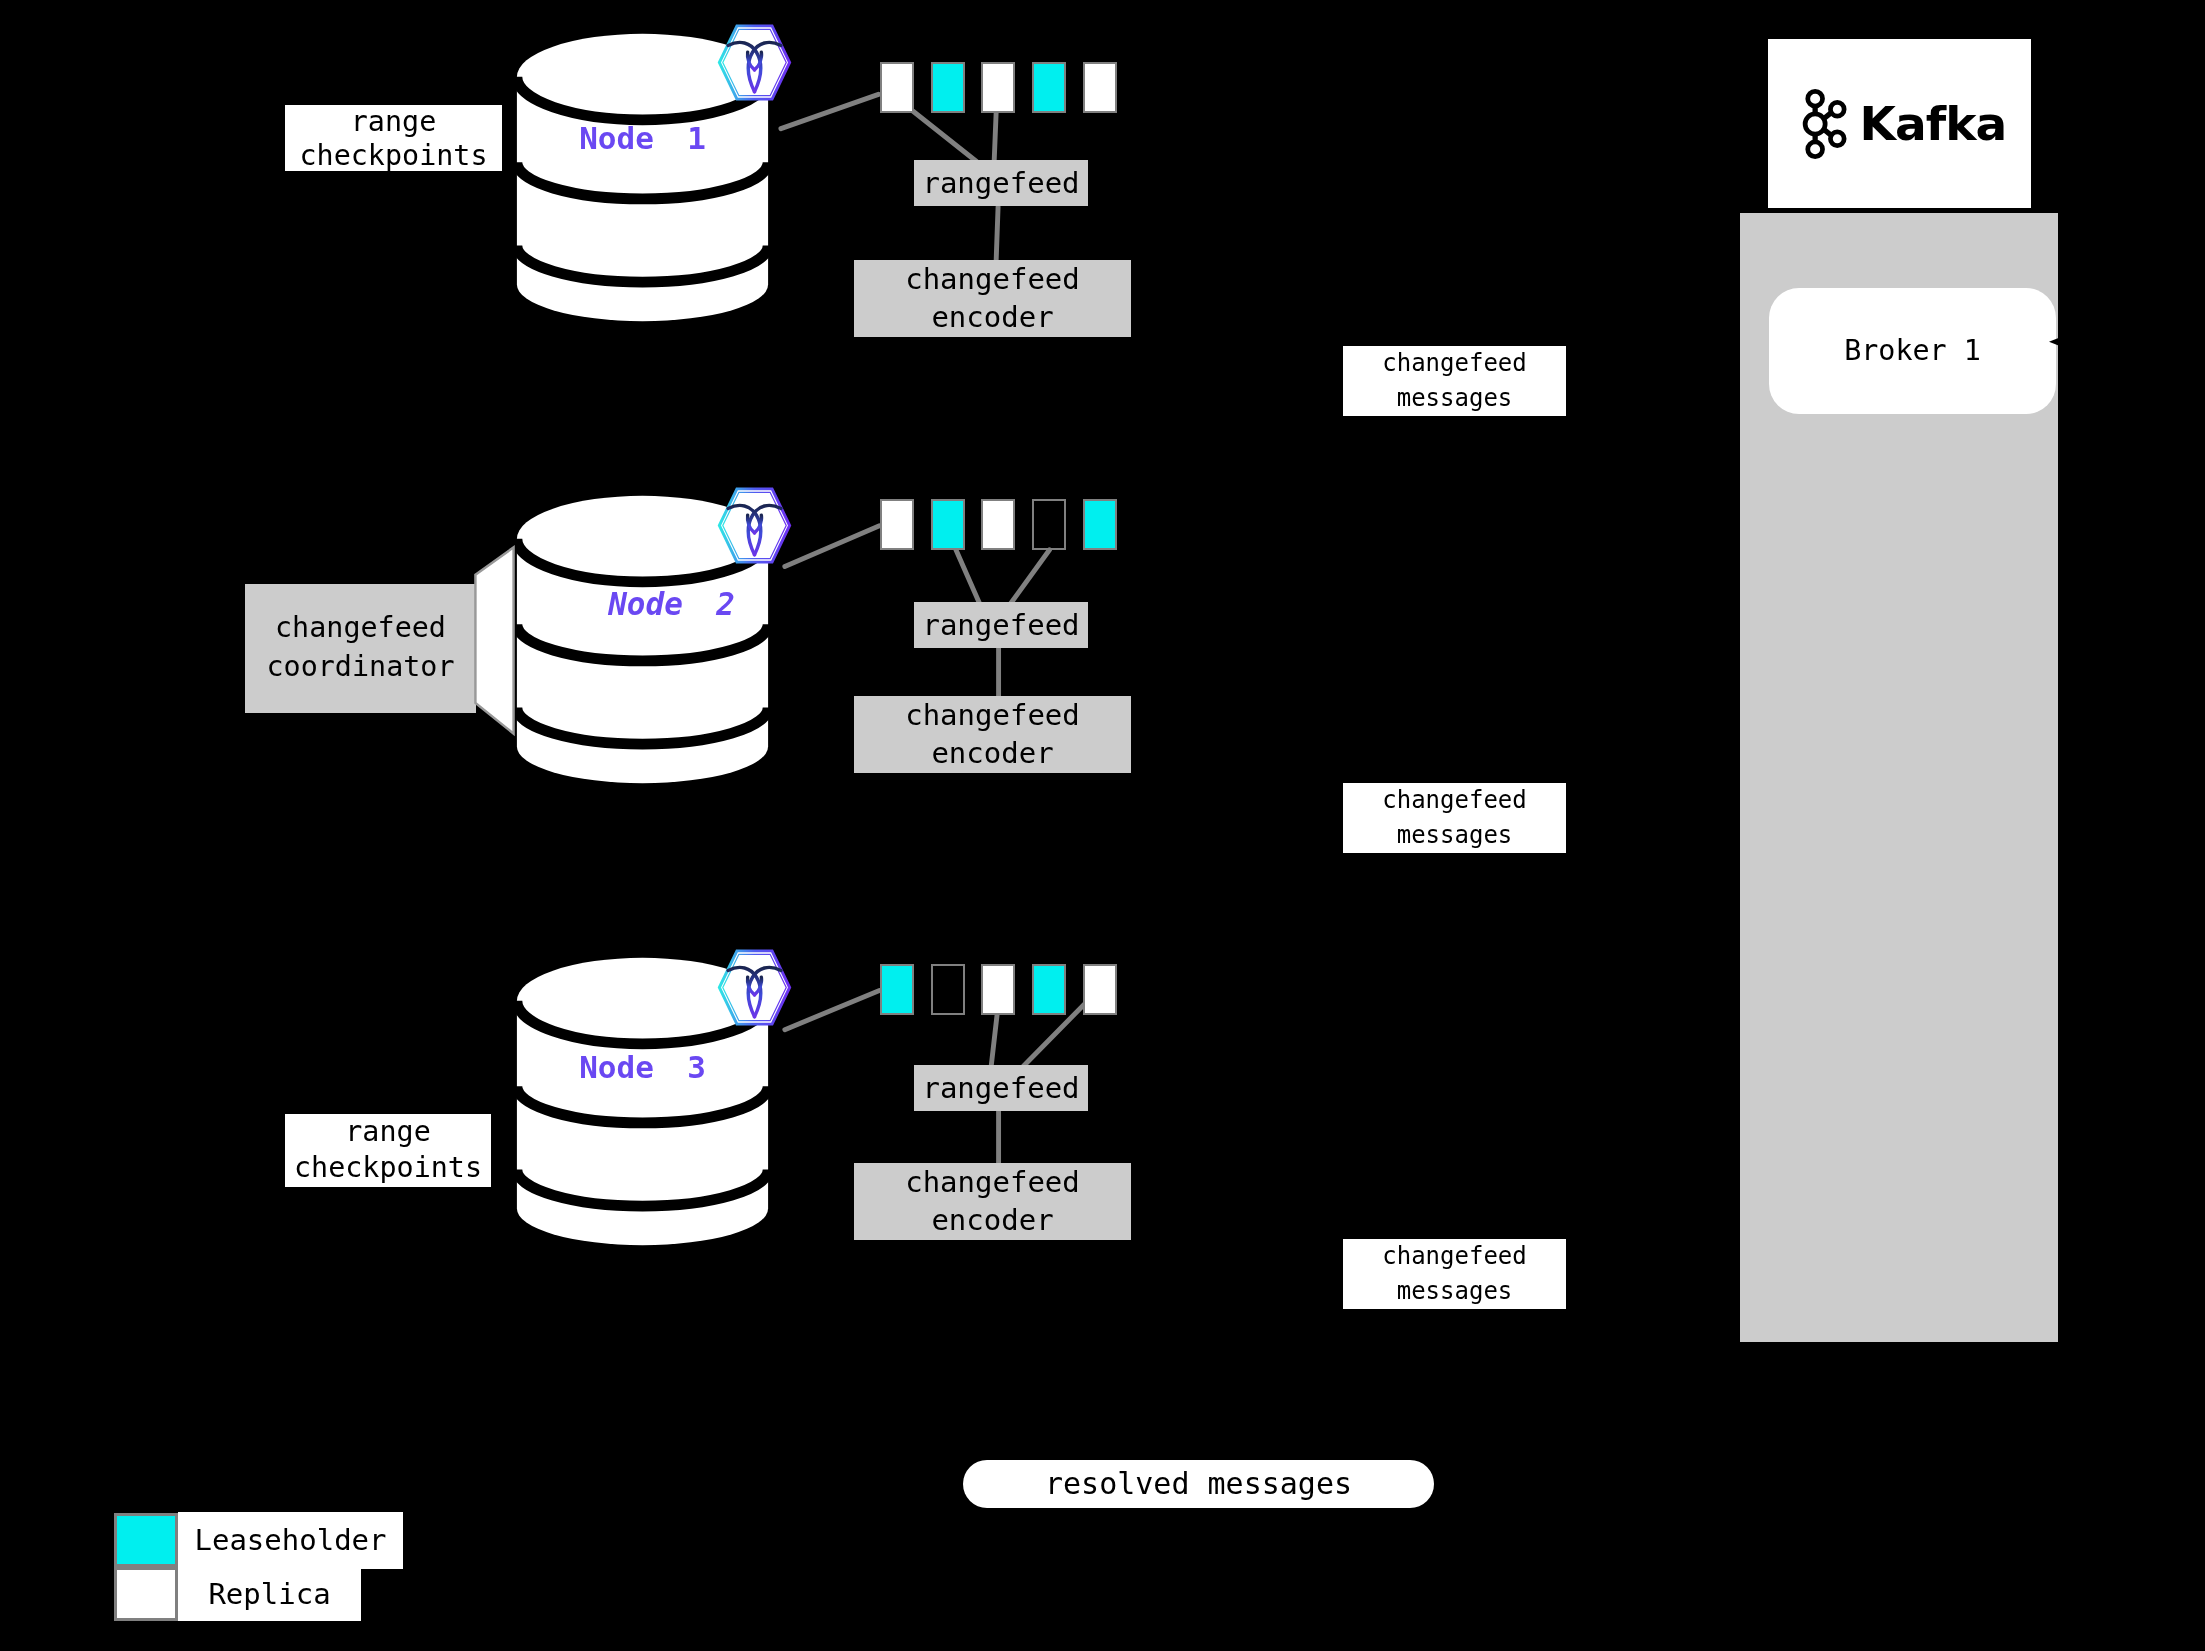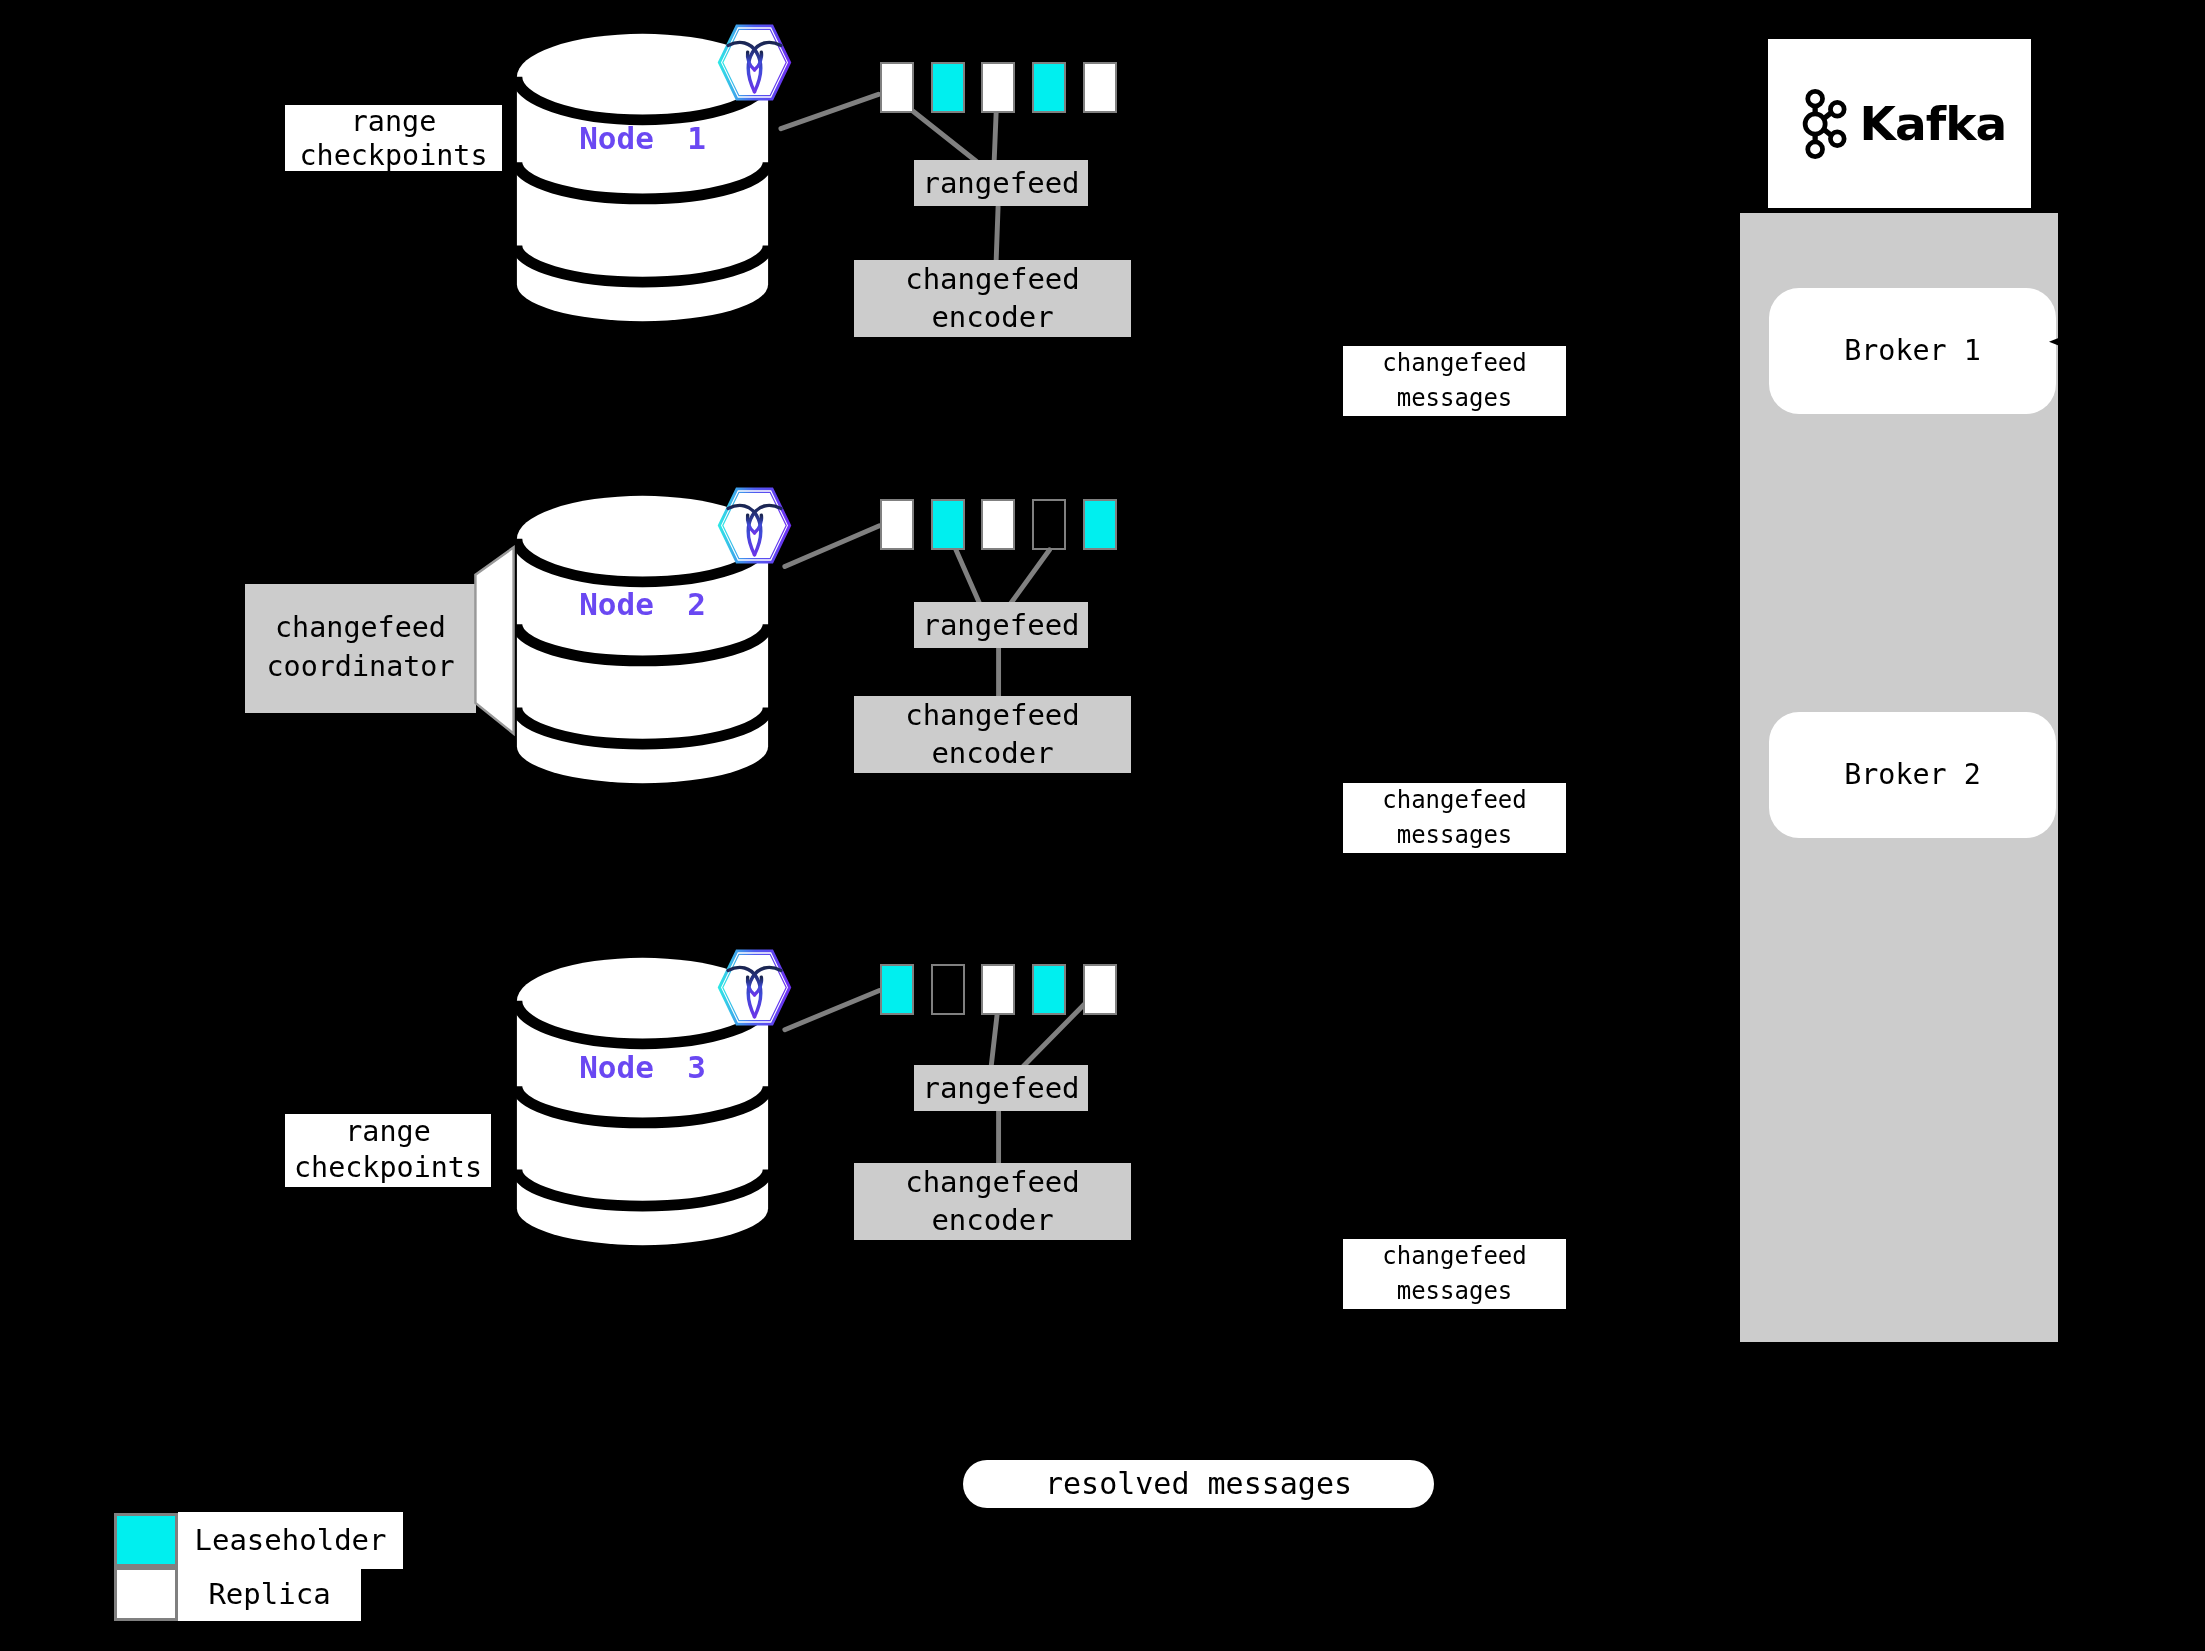--- a/index.html
+++ b/index.html
@@ -120,21 +120,21 @@
   <div class="abs graybox encoder" style="left:854px;top:260px;">changefeed encoder</div>
   <div class="abs whitebox checkpoints" style="left:285px;top:105px;">range checkpoints</div>
   <div class="abs whitebox messages" style="left:1343px;top:346px;">changefeed messages</div>
 
   <svg class="abs cyl" style="left:513px;top:492px;" viewBox="0 0 530 600">
     <path d="M8,95 A257,88 0 0 1 522,95 L522,520 A257,75 0 0 1 8,520 Z" fill="#ffffff"></path>
     <path d="M8,95 A257,88 0 0 0 522,95" stroke="#000" stroke-width="22" fill="none"></path>
     <path d="M8,270 A257,75 0 0 0 522,270" stroke="#000" stroke-width="22" fill="none"></path>
     <path d="M8,440 A257,75 0 0 0 522,440" stroke="#000" stroke-width="22" fill="none"></path>
   </svg>
-  <div class="abs node-label" style="left:513px;top:586px;">Node 2</div>
+  <div class="abs node-label" style="left:542px;top:586px;font-style:italic;">Node 2</div>
 
   <svg class="abs hex" style="left:715px;top:484px;" viewBox="0 0 160 170">
     <polygon points="8,85 44,10 116,10 152,85 116,160 44,160" fill="#ffffff" stroke="url(#hexg)" stroke-width="6"></polygon>
     <polygon points="15,85 48,17 112,17 145,85 112,153 48,153" fill="none" stroke="url(#hexg)" stroke-width="2.5"></polygon>
     <g fill="none" stroke="url(#bugg)" stroke-width="7" stroke-linecap="round">
       <path d="M26,50 C50,38 72,44 84,64 C96,84 96,112 80,145"></path>
       <path d="M134,50 C110,38 88,44 76,64 C64,84 64,112 80,145"></path>
       <path d="M80,145 L80,100"></path>
       <path d="M80,100 C70,92 64,78 66,64"></path>
       <path d="M80,100 C90,92 96,78 94,64"></path>
@@ -205,21 +205,20 @@
         <line x1="42" y1="89" x2="42" y2="104"></line>
         <line x1="57" y1="61" x2="72" y2="49"></line>
         <line x1="57" y1="79" x2="72" y2="91"></line>
       </g>
     </svg>
     <span class="kafka-word">Kafka</span>
   </div>
 
   <div class="abs broker-wall"></div>
   <div class="abs broker" style="top:288px;">Broker 1</div>
-  <div class="abs broker" style="top:712px;">Broker 2</div>
 
   <svg class="abs arrowhead" style="left:2049px;top:332px;" width="25.5" height="19.6" viewBox="0 0 52 40">
     <polygon points="0,20 50,0 50,40" fill="#000000"></polygon>
   </svg>
 
   <div class="abs whitebox pill">resolved messages</div>
 
   <div class="abs swatch" style="top:1513px;" data-kind="leaseholder"></div>
   <div class="abs swatch" style="top:1567px;" data-kind="replica"></div>
   <div class="abs legend-label" style="left:178px;top:1512px;width:225px;height:57px;line-height:57px;">Leaseholder</div>

